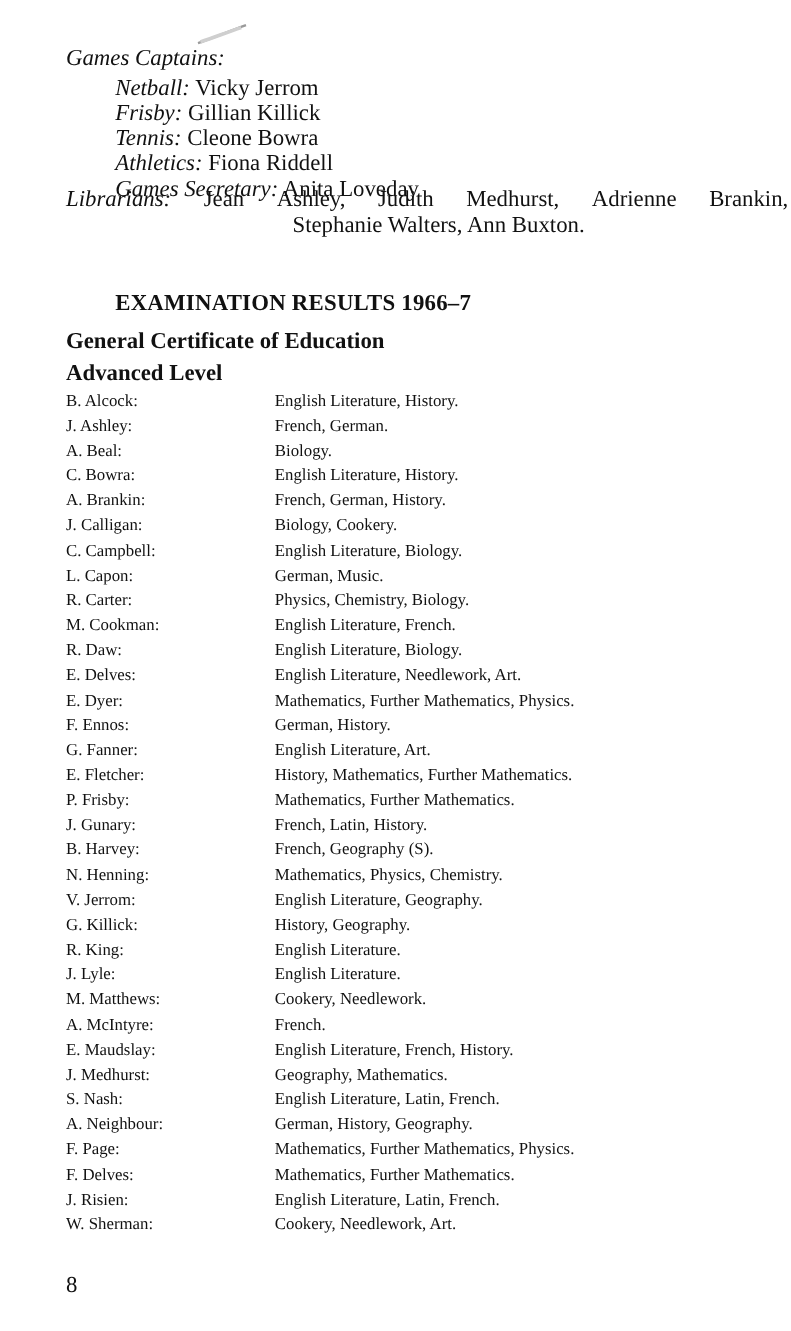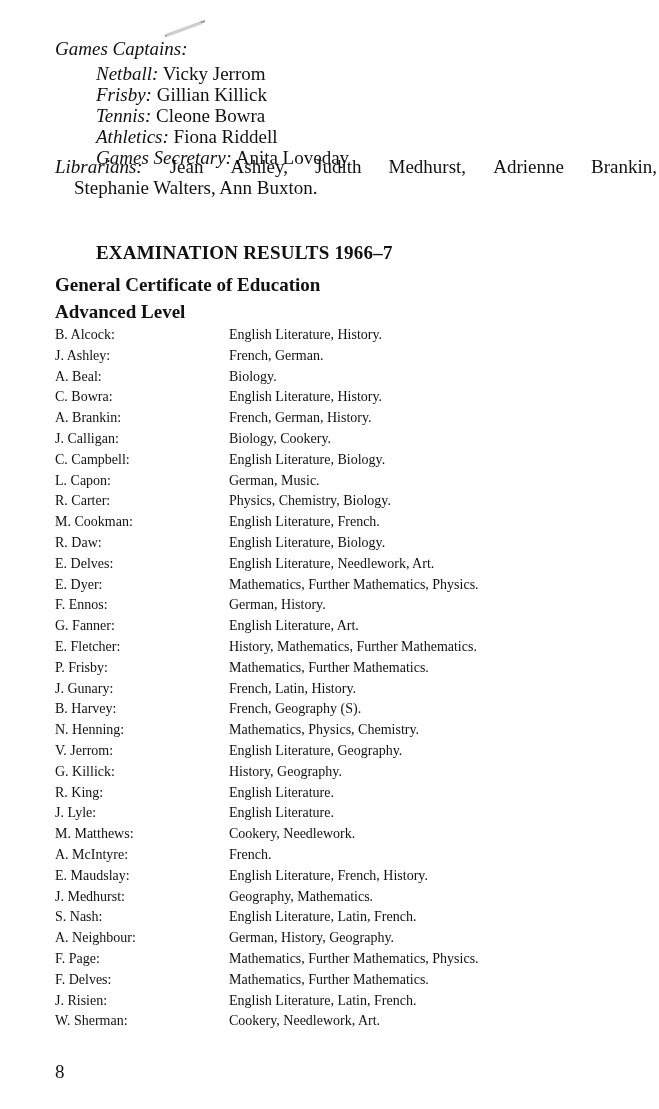--- a/index.html
+++ b/index.html
@@ -11,21 +11,21 @@
   .page { position: absolute; left: 0; top: 0; width: 569px; height: 1109px; margin-left: 23px; }
   .mark {
     position: absolute; left: 140px; top: 20px; width: 44px; height: 18px;
   }
   .line { position: absolute; font-size: 19px; line-height: 21px; white-space: nowrap; }
   .it { font-style: italic; }
   .captains-title { left: 32px; top: 38px; }
   .cap-item { left: 73px; }
   .librarians { left: 32px; top: 156px; width: 602px; font-size: 19px; line-height: 21px; }
   .librarians .row1 { display: flex; justify-content: space-between; white-space: nowrap; }
-  .librarians .row2 { padding-left: 19px; white-space: nowrap; }
+  .librarians .row2 { padding-left: 19px; white-space: nowrap; text-align: center; }
   .exam-title { left: 0; width: 659px; text-align: left; top: 242px; padding-left: 73px; box-sizing: border-box; font-weight: bold; font-size: 19px; letter-spacing: 0.2px; }
   .gce { left: 32px; top: 274px; font-weight: bold; }
   .adv { left: 32px; top: 301px; font-weight: bold; }
   .results { position: absolute; left: 32px; top: 325px; width: 620px; }
   .row { display: flex; height: 20.8px; line-height: 20.8px; font-size: 14px; white-space: nowrap; }
   .row .name { width: 174px; flex: none; }
   .row .subj { flex: 1; }
   .pagenum { left: 32px; top: 1061px; font-size: 19px; }
 </style>
 </head>

